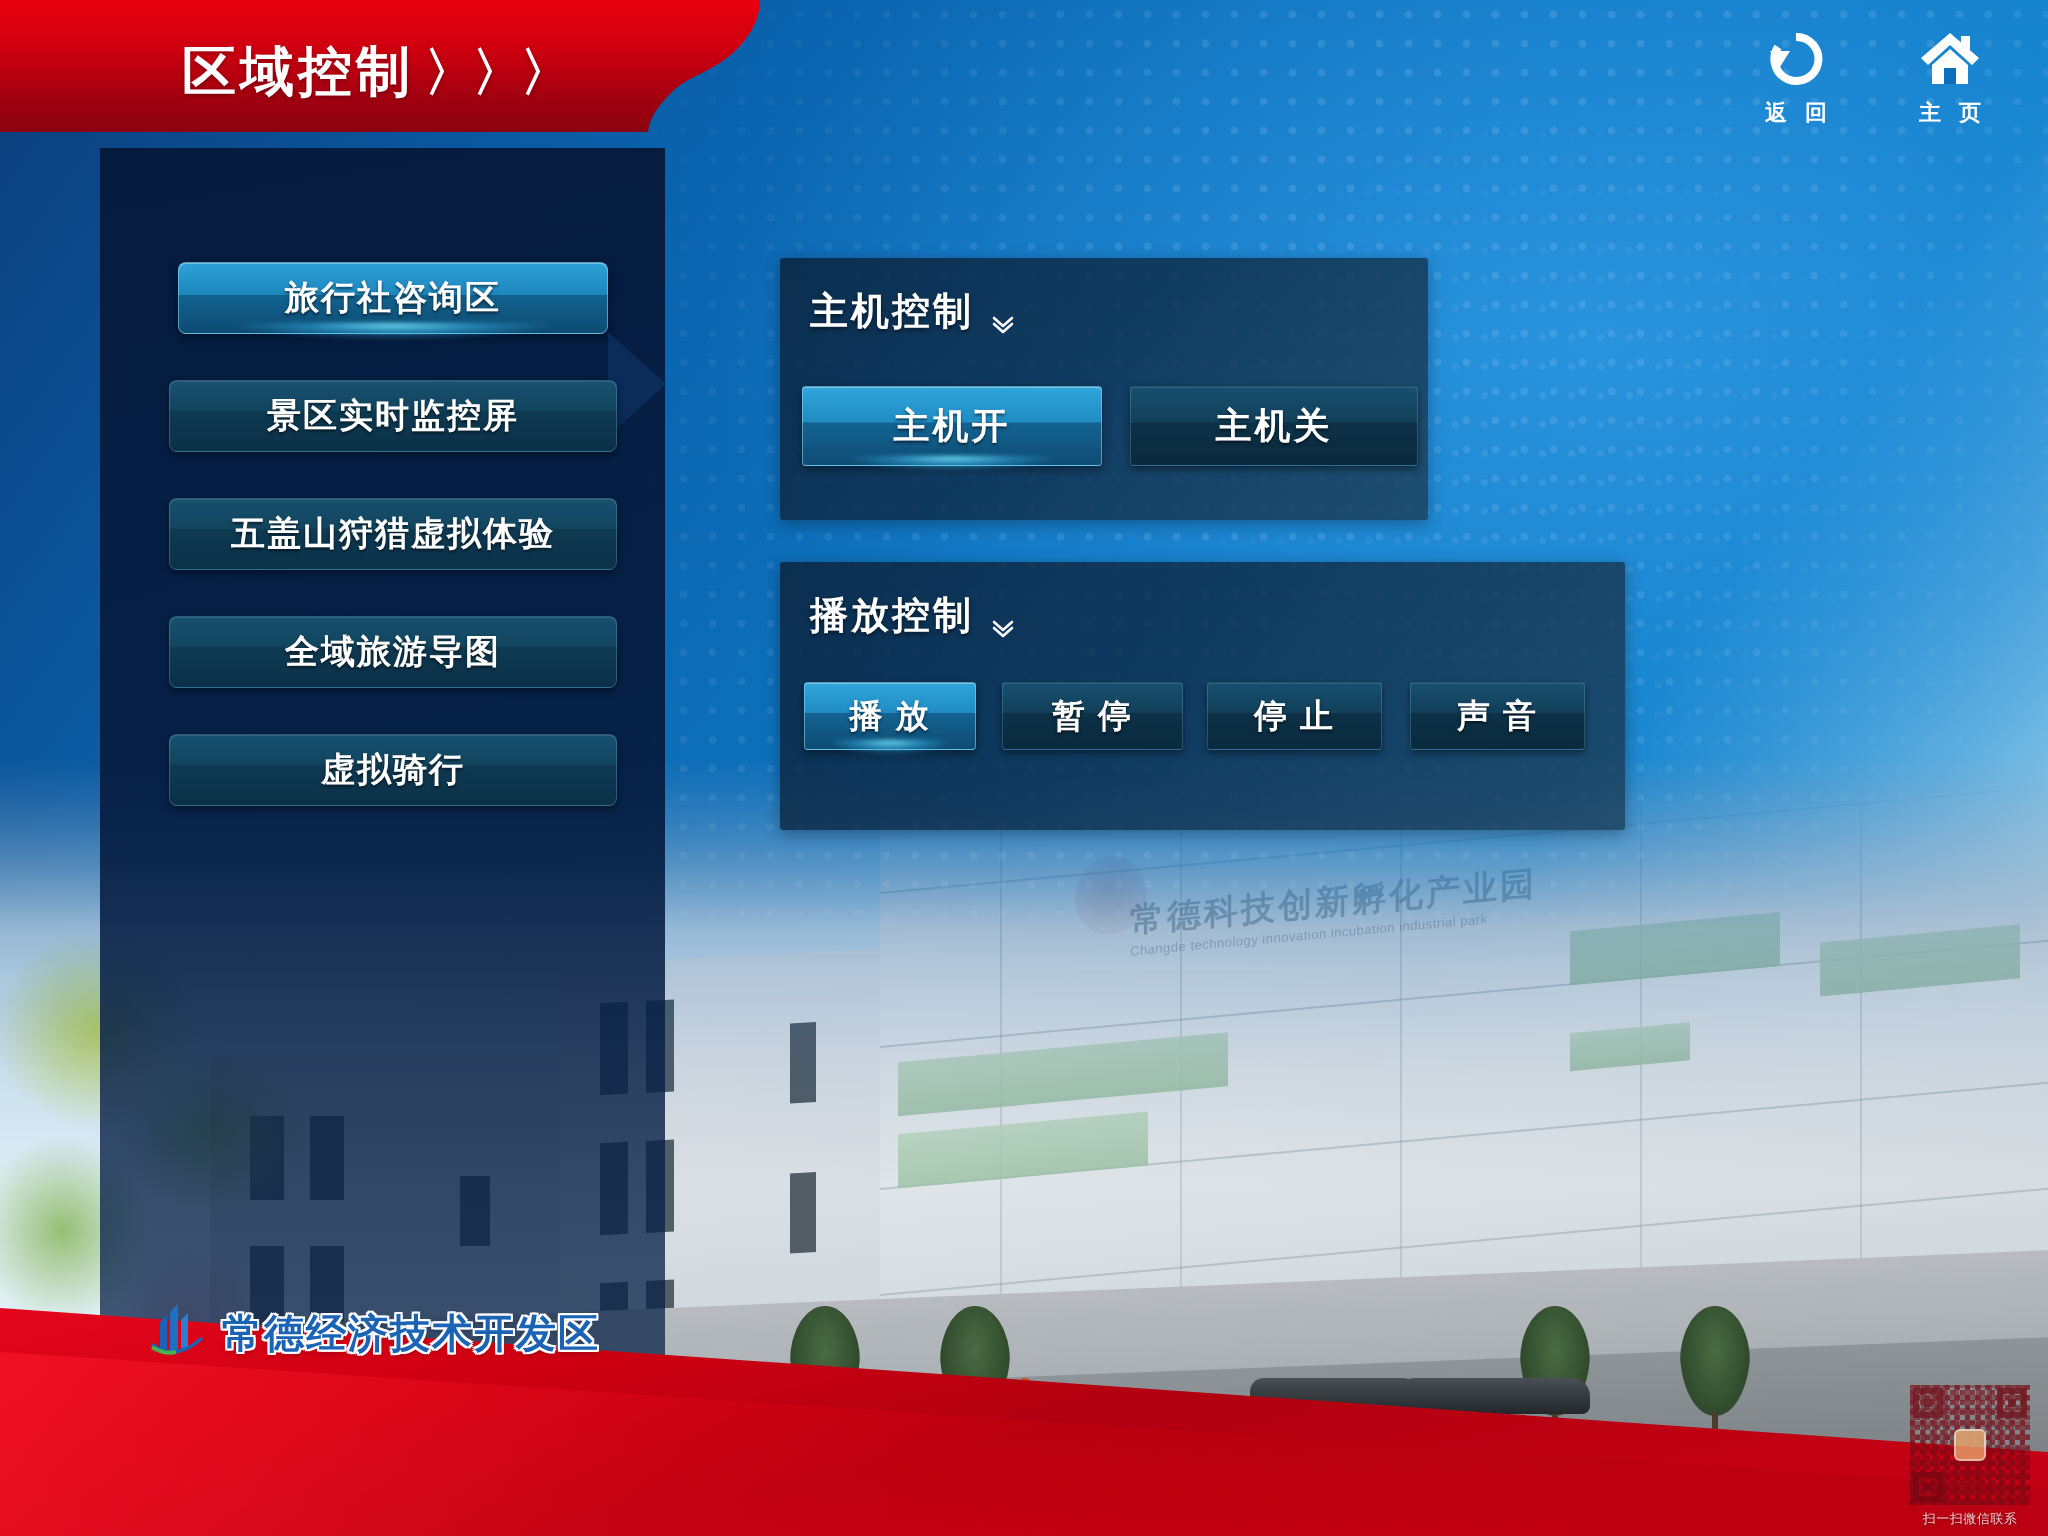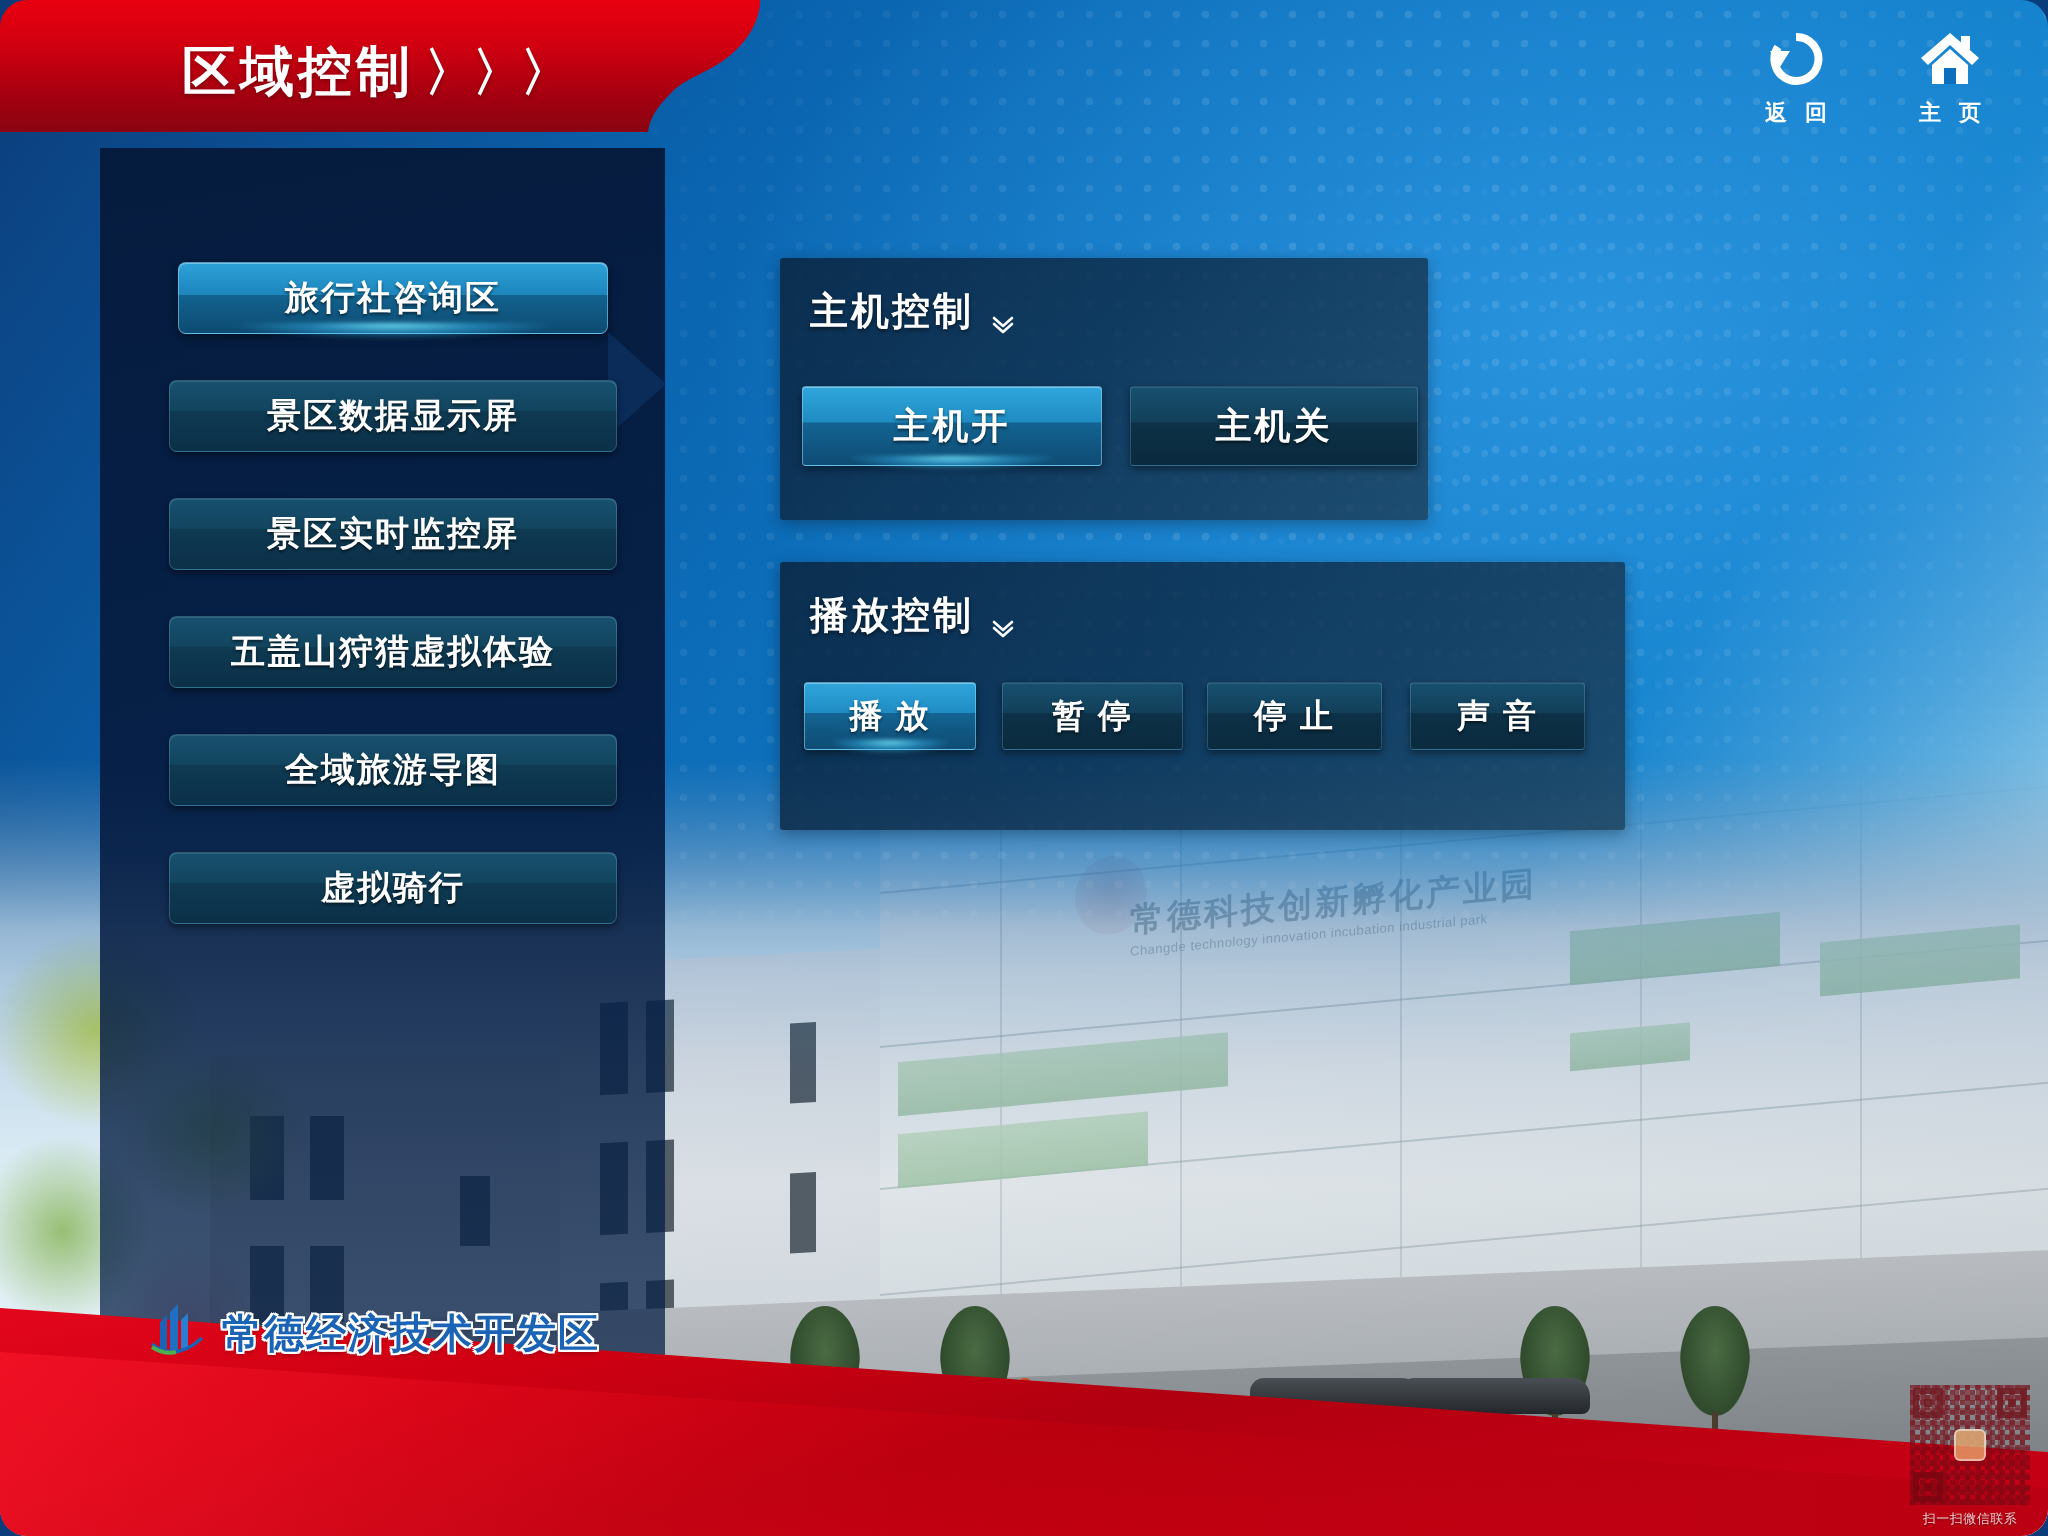--- a/index.html
+++ b/index.html
@@ -2,21 +2,21 @@
 <html><head>
 <meta charset="utf-8">
 <style>
   * { margin:0; padding:0; box-sizing:border-box; }
   html, body {
     width:2048px; height:1536px; overflow:hidden;
     background:#0a3d7a;
     font-family:"Liberation Sans", "DejaVu Sans", sans-serif;
   }
 
-  #stage { position:relative; width:2048px; height:1536px; overflow:hidden;border-radius:27px; }
+  #stage { position:relative; width:2048px; height:1536px; overflow:hidden; }
 
   
   .bg-base{
     position:absolute; inset:0;
     background:
       radial-gradient(ellipse 70% 60% at 78% 22%, #2a93de 0%, rgba(42,147,222,0) 62%),
       linear-gradient(125deg, #0c3c79 0%, #0a63ae 26%, #0f78c4 52%, #0f7fc9 68%, #a9d9ef 88%, #dff0f8 100%);
   }
   .bg-dots{
     position:absolute; left:640px; top:0; right:0; height:920px;
@@ -391,23 +391,20 @@
         </svg>
       </div>
       <div class="lbl">主 页</div>
     </div>
   </div>
 
   <div class="sidebar">
     <div class="side-btn active">
       <span>旅行社咨询区</span>
       <span class="glow"></span>
-    </div>
-    <div class="side-btn wide">
-      <span>景区数据显示屏</span>
     </div>
     <div class="side-btn wide">
       <span>景区实时监控屏</span>
     </div>
     <div class="side-btn wide">
       <span>五盖山狩猎虚拟体验</span>
     </div>
     <div class="side-btn wide">
       <span>全域旅游导图</span>
     </div>

